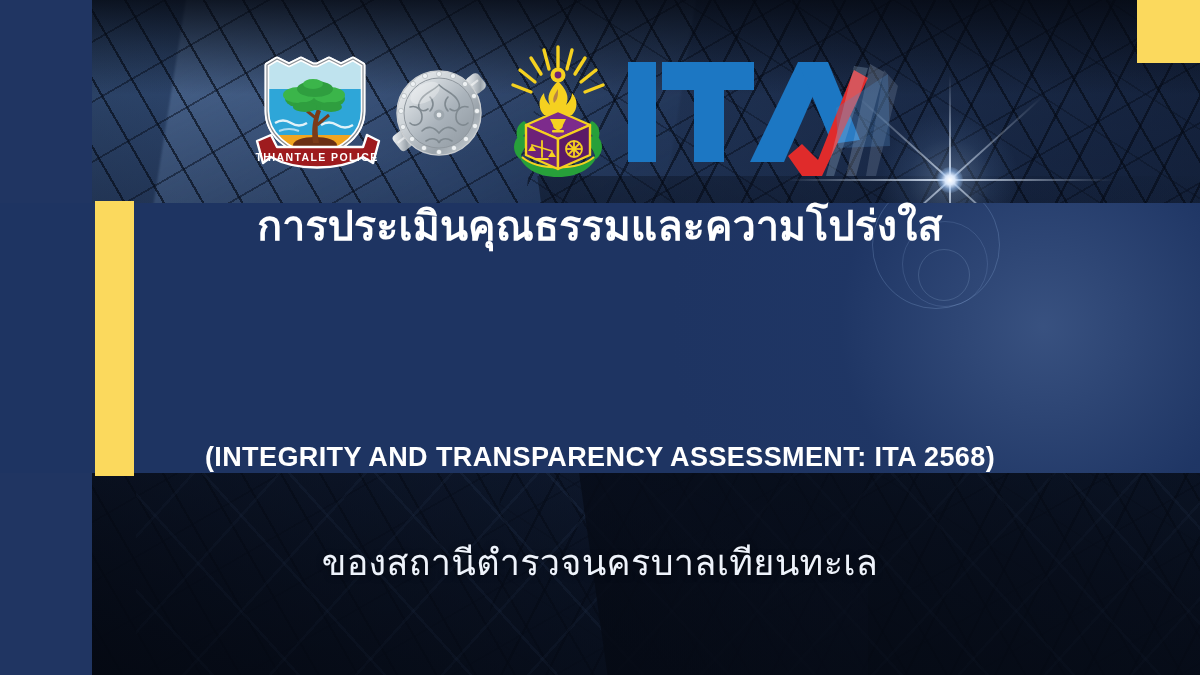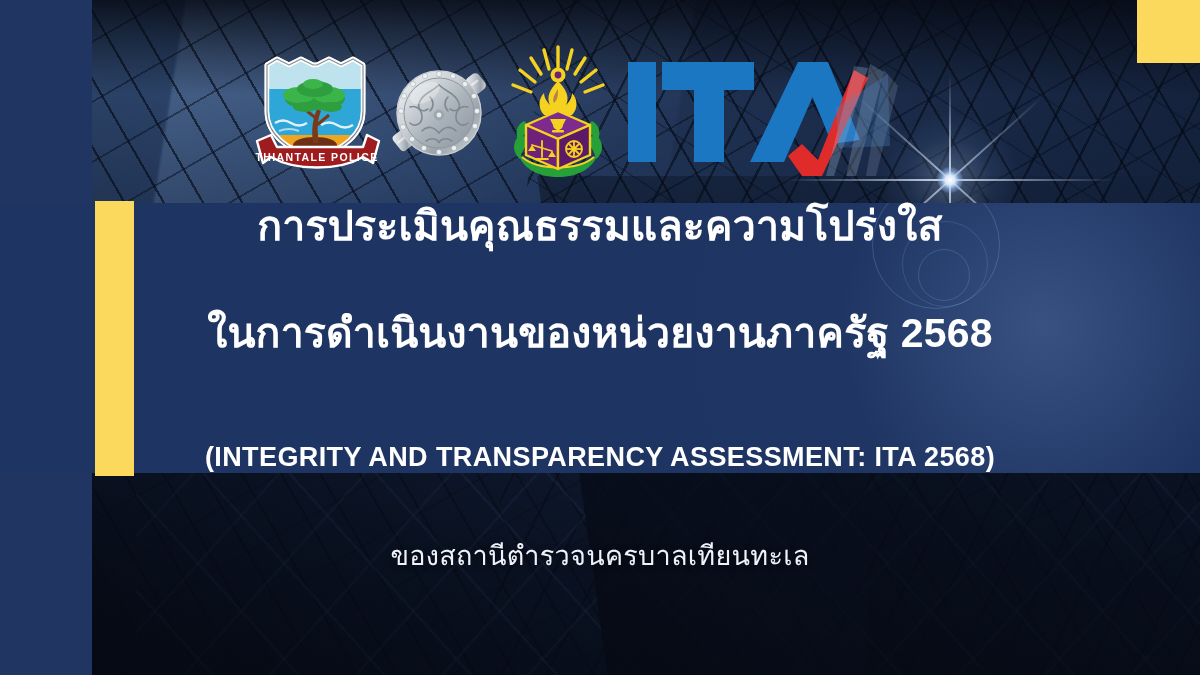--- a/index.html
+++ b/index.html
@@ -147,21 +147,21 @@
     font-size:27px;
     letter-spacing:.4px;
     margin-top:28px;
     white-space:nowrap;
   }
 
   .subtitle{
     position:absolute; left:0; right:0; top:534px;
     text-align:center;
     color:#eef3fb;
-    font-size:27px;
+    font-size:36px;
     font-weight:normal;
     letter-spacing:.3px;
     text-shadow:0 1px 6px rgba(0,0,0,.55);
   }
 
   
   .logos{
     position:absolute; left:255px; top:38px; width:700px; height:150px;
     display:flex; align-items:center; 
   }
@@ -212,21 +212,20 @@
     <div class="band-sheen"></div>
     <div class="ring r1"></div>
     <div class="ring r2"></div>
     <div class="ring r3"></div>
   </div>
 
   <div class="yellow-bar"></div>
 
   <div class="titles">
     <div class="t-line1">การประเมินคุณธรรมและความโปร่งใส</div>
-    <div class="t-line2">ในการดำเนินงานของหน่วยงานภาครัฐ 2568</div>
     <div class="t-en">(INTEGRITY AND TRANSPARENCY ASSESSMENT: ITA 2568)</div>
   </div>
 
   <div class="subtitle">ของสถานีตำรวจนครบาลเทียนทะเล</div>
 
   <div class="logos">
 
     <div class="logo-shield">
       <svg viewBox="0 0 125 128" width="125" height="128">
         <defs>

